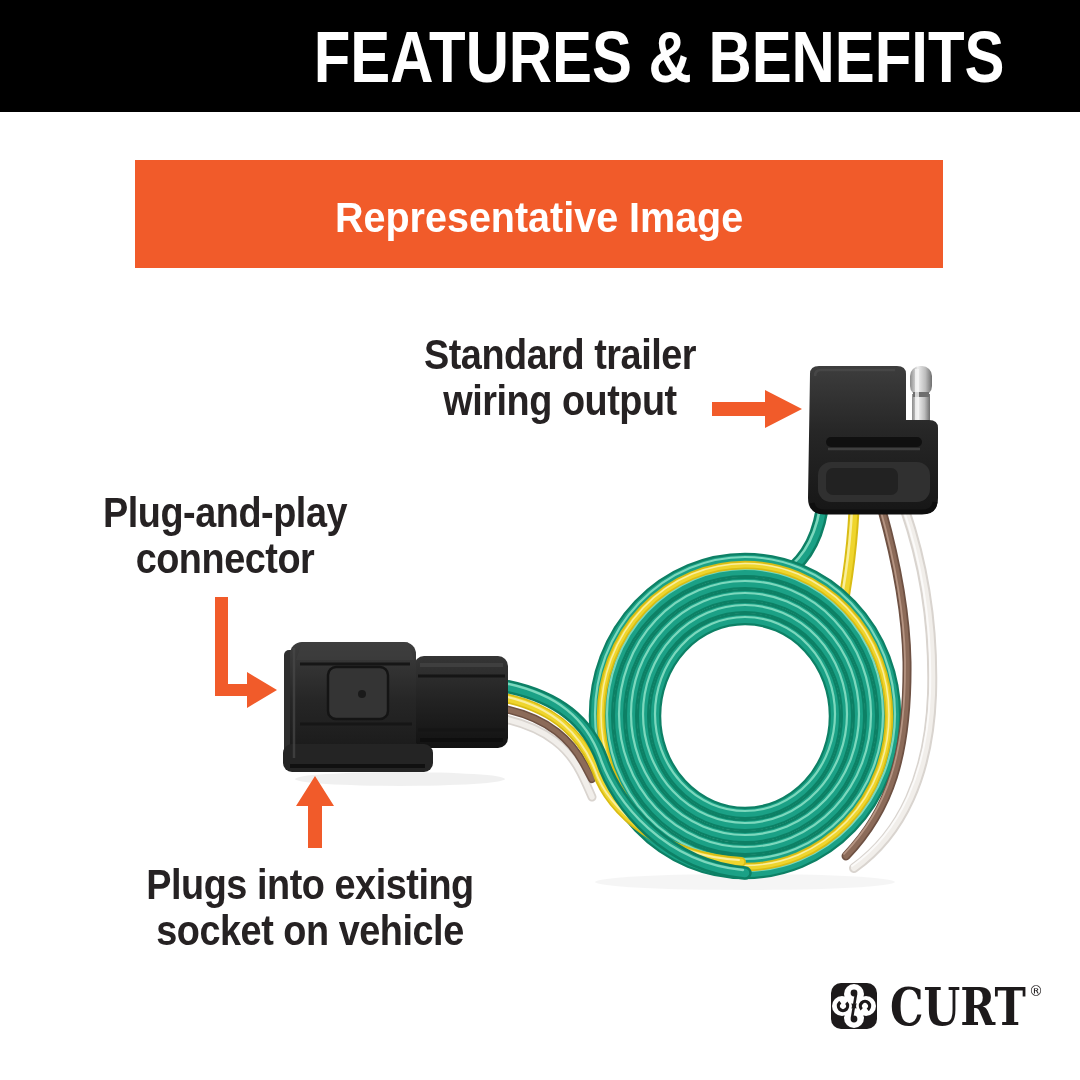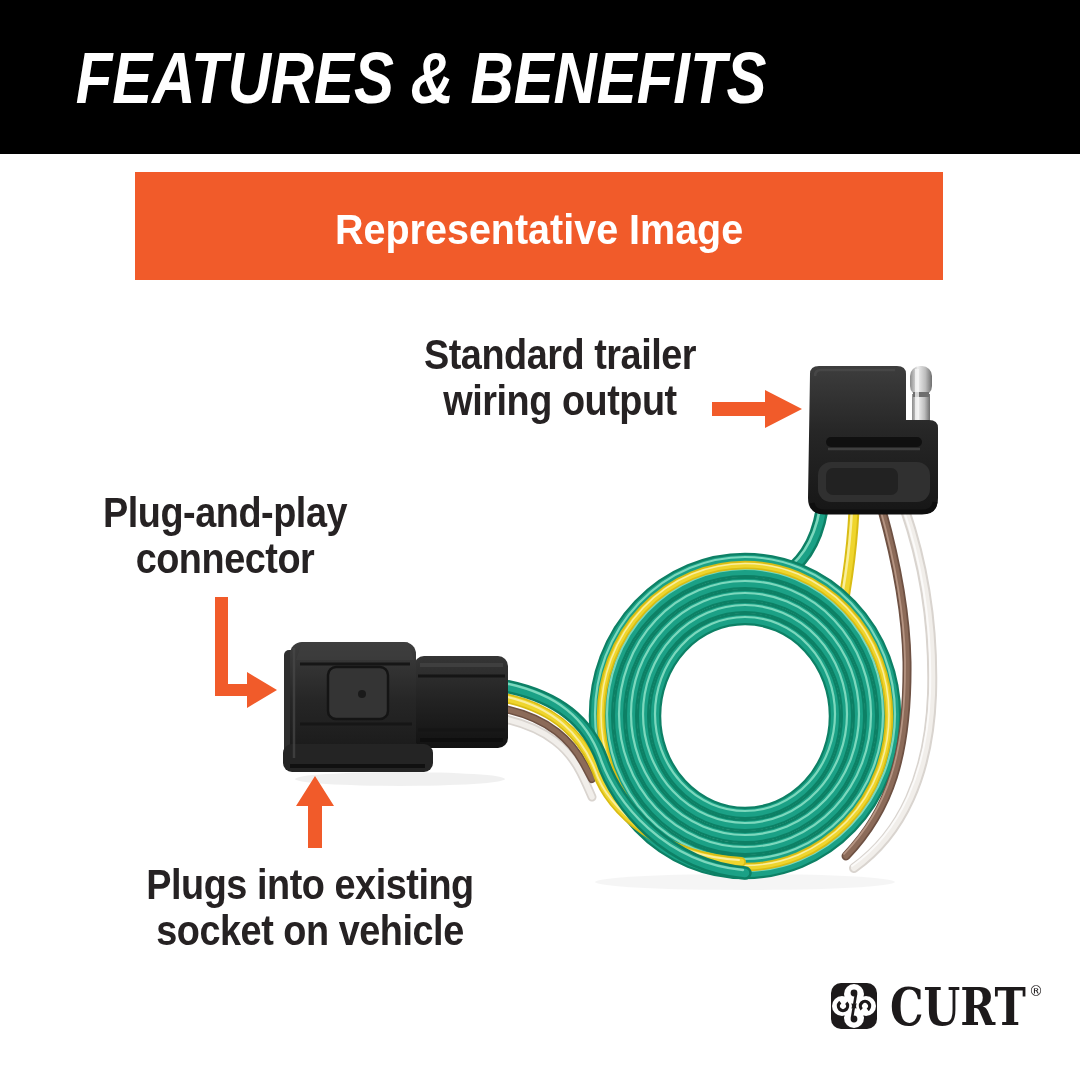--- a/index.html
+++ b/index.html
@@ -1,29 +1,29 @@
 <!DOCTYPE html>
 <html><head>
 <meta charset="utf-8">
 <style>
   html,body{margin:0;padding:0;background:#ffffff;}
   .canvas{
     position:relative;width:1080px;height:1080px;background:#ffffff;
     overflow:hidden;font-family:"Liberation Sans",sans-serif;
   }
   .header{
-    position:absolute;left:0;top:0;width:1080px;height:154px;background:#000000;
-    display:flex;align-items:center;justify-content:flex-start;font-style:italic;
+    position:absolute;left:0;top:0;width:1080px;height:112px;background:#000000;
+    display:flex;align-items:center;justify-content:flex-end;
   }
   .header-title{
     color:#ffffff;font-size:73px;font-weight:800;letter-spacing:0;
     transform:scaleX(0.82);white-space:nowrap;
   }
   .banner{
-    position:absolute;left:135px;top:172px;width:808px;height:108px;background:#F15B2A;
+    position:absolute;left:135px;top:160px;width:808px;height:108px;background:#F15B2A;
     display:flex;align-items:center;justify-content:center;
   }
   .banner-label{
     color:#ffffff;font-size:42px;font-weight:700;white-space:nowrap;
     transform:translateY(4px) scaleX(0.94);
   }
   .note{
     position:absolute;color:#262223;font-weight:700;font-size:42px;line-height:46px;
     text-align:center;letter-spacing:-0.5px;transform:scaleX(0.90);
   }

